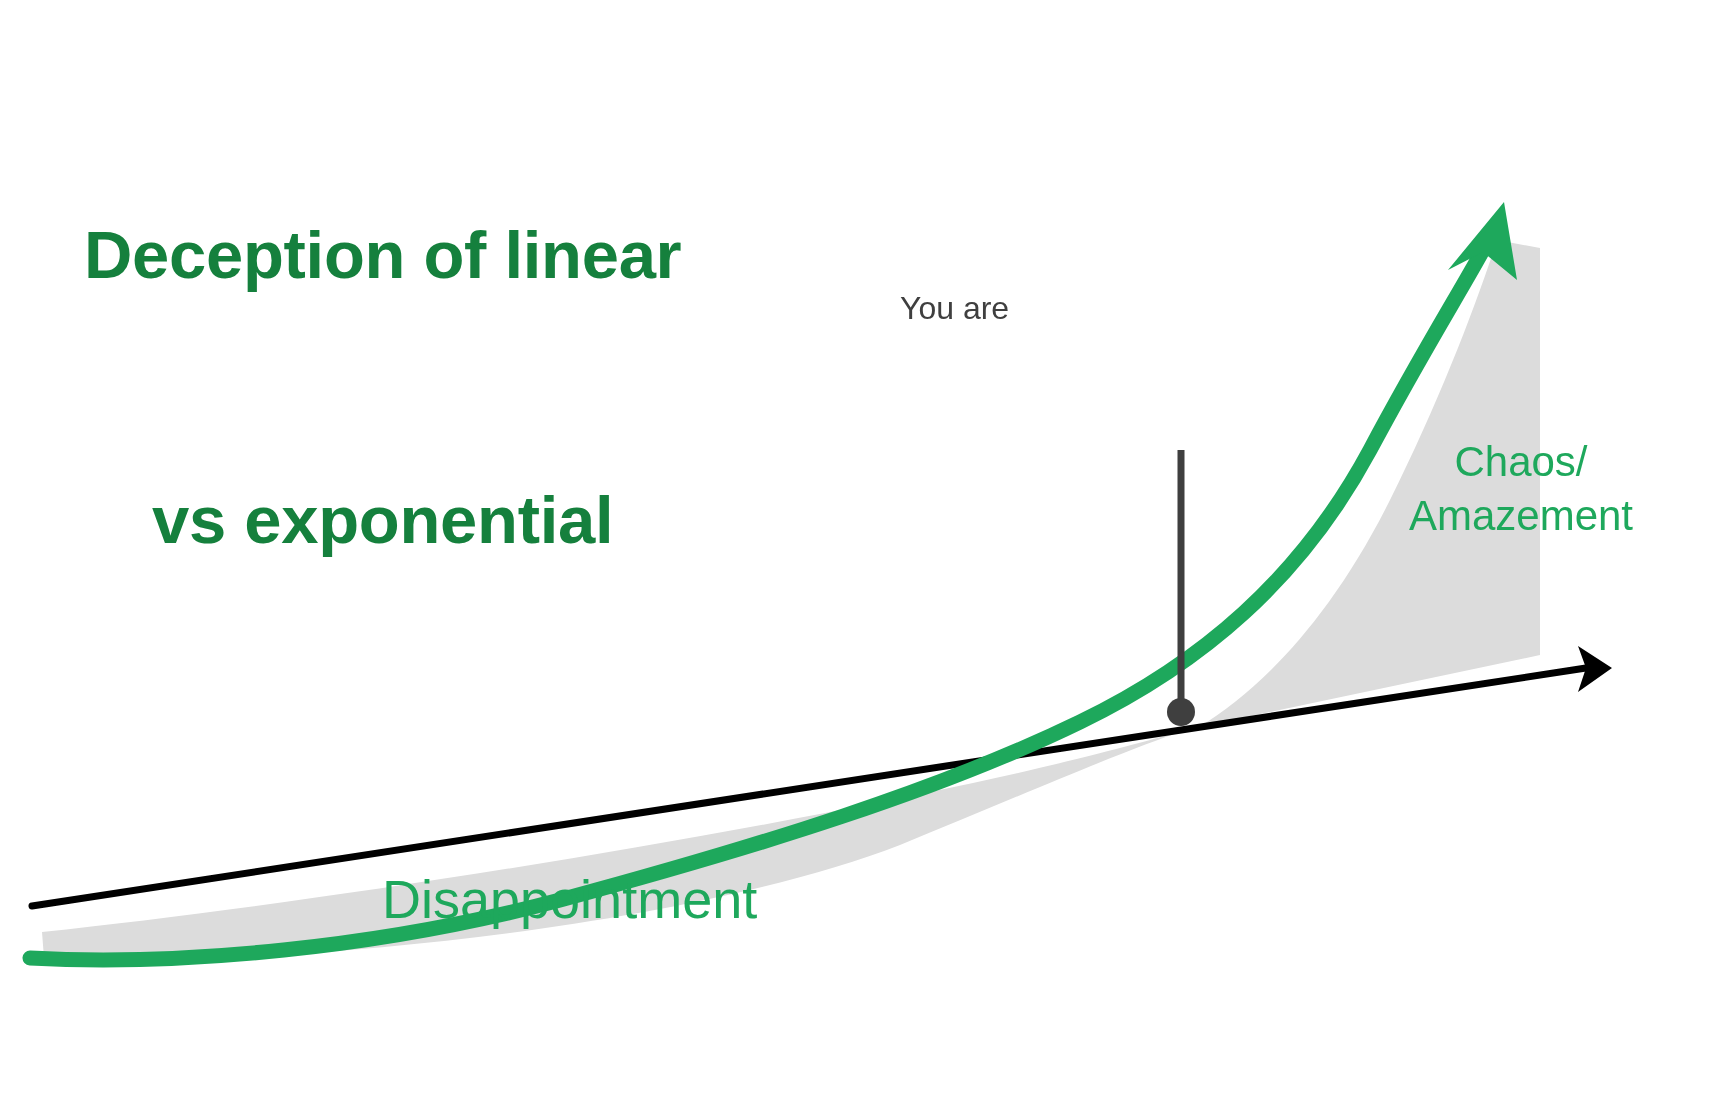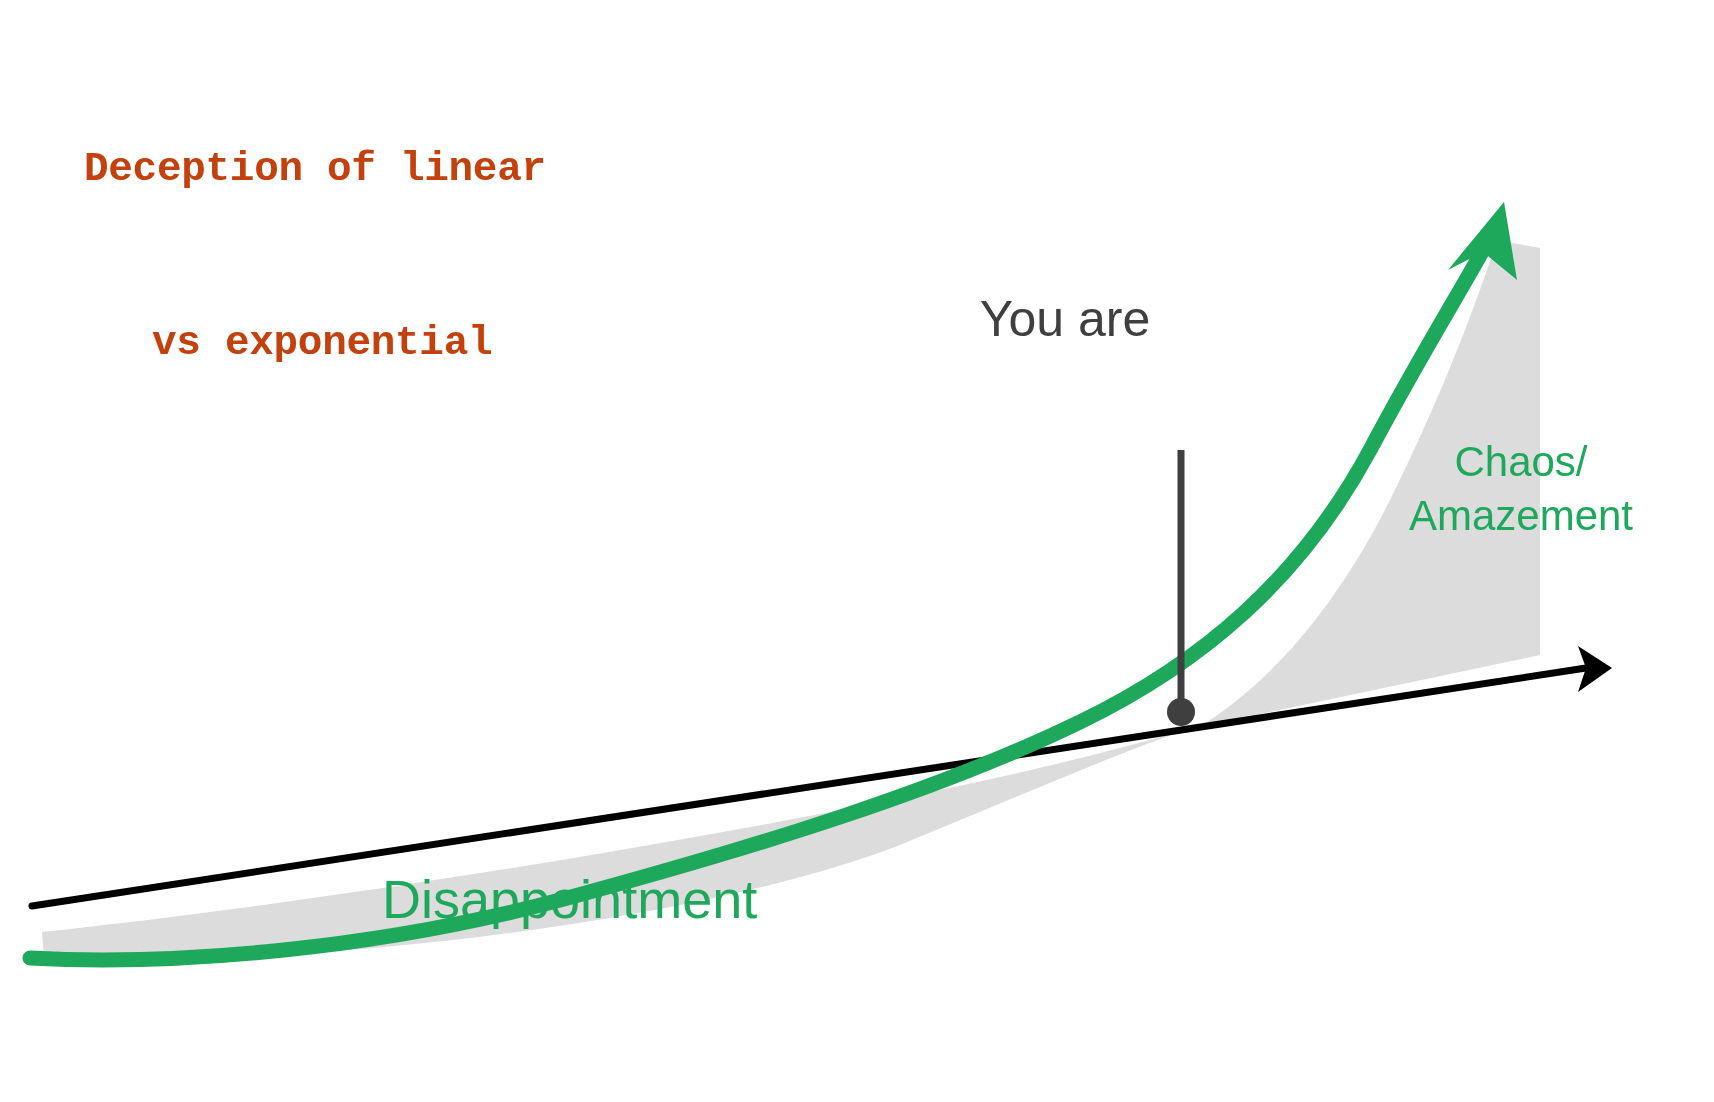--- a/index.html
+++ b/index.html
@@ -27,38 +27,37 @@
     height: 1102px;
     display: block;
   }
   
   #title-block {
     position: absolute;
     left: 84px;
     top: 34px;
     width: 700px;
     font-weight: bold;
-    font-size: 41px;
+    font-size: 67px;
     line-height: 1.32;
-    color: #c2410c;
+    color: #15803d;
     letter-spacing: -0.3px;
     white-space: pre;
-    font-family: Liberation Mono, monospace;
   }
   #title-line-1 { display: block; text-align: left; }
-  #title-line-2 { display: block; text-align: left; padding-left: 68px; margin-top: 11px; }
+  #title-line-2 { display: block; text-align: left; padding-left: 68px; }
 
   
   #you-are-here-label {
     position: absolute;
     left: 900px;
     top: 288px;
     width: 330px;
-    text-align: center;
-    font-size: 50px;
+    text-align: left;
+    font-size: 32px;
     line-height: 1.25;
     color: #3f3f3f;
     font-weight: normal;
   }
   #you-are-here-label span { display: block; }
 
   
   #label-disappointment {
     position: absolute;
     left: 382px;

